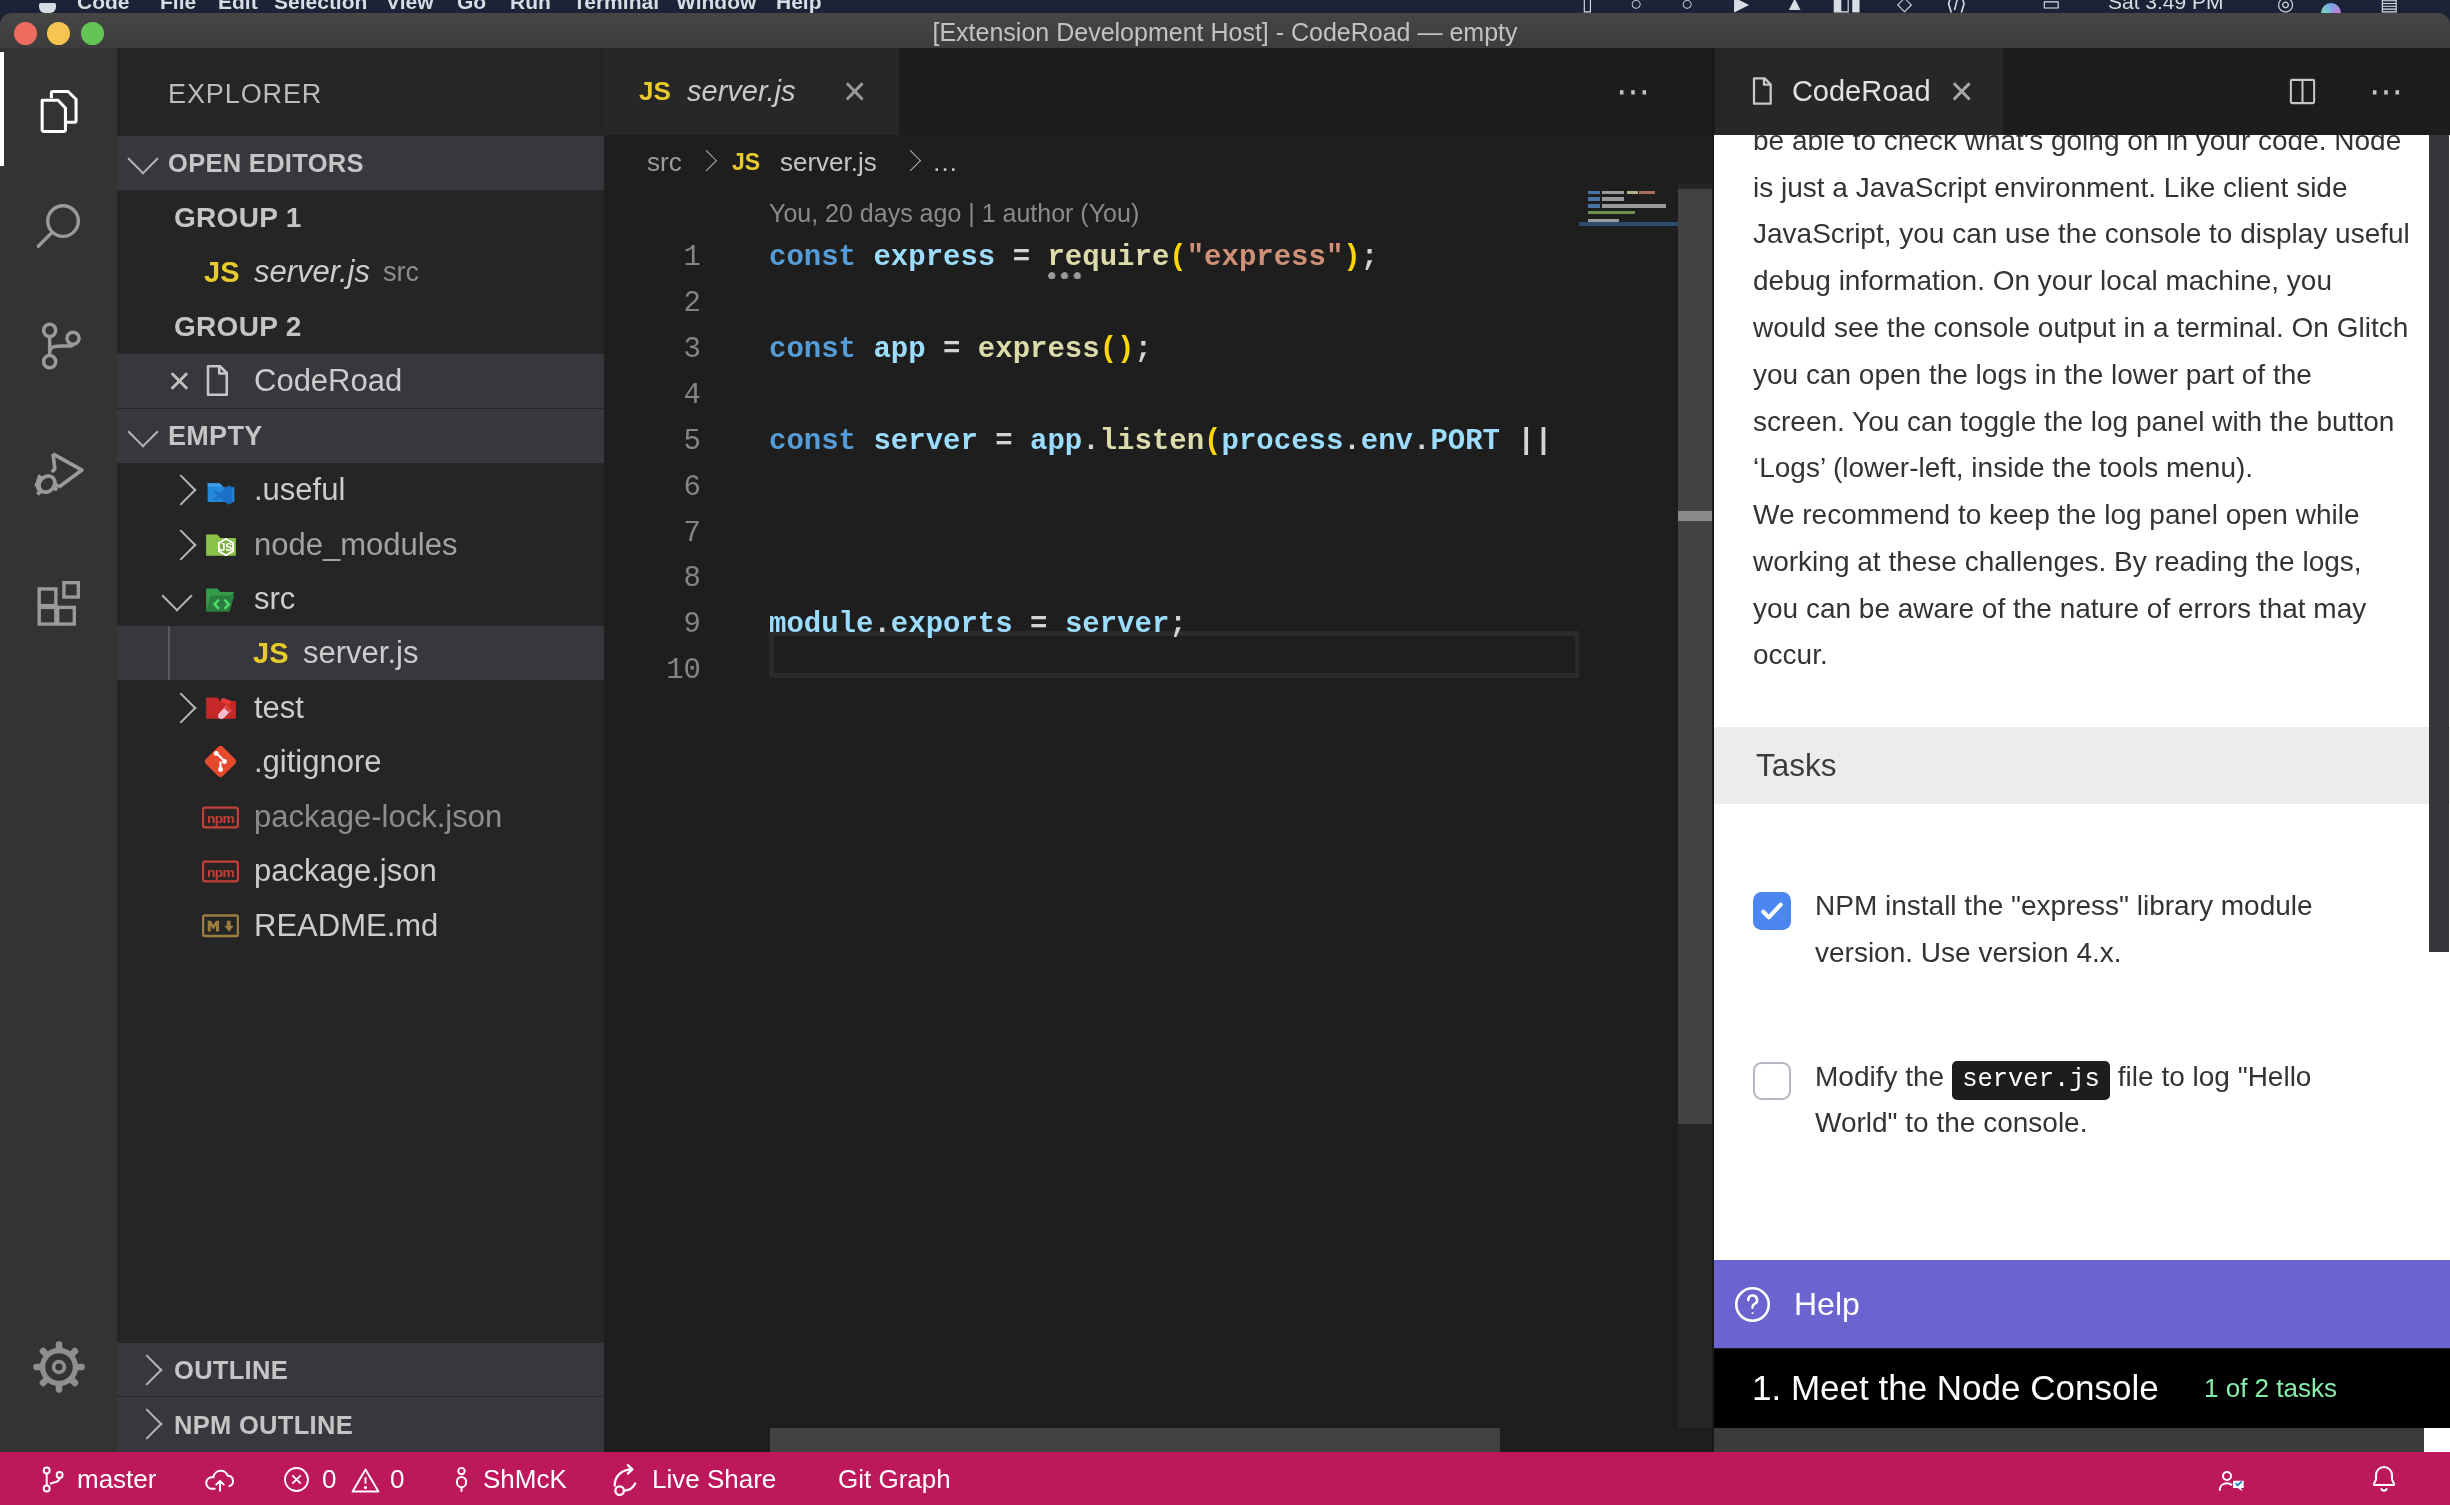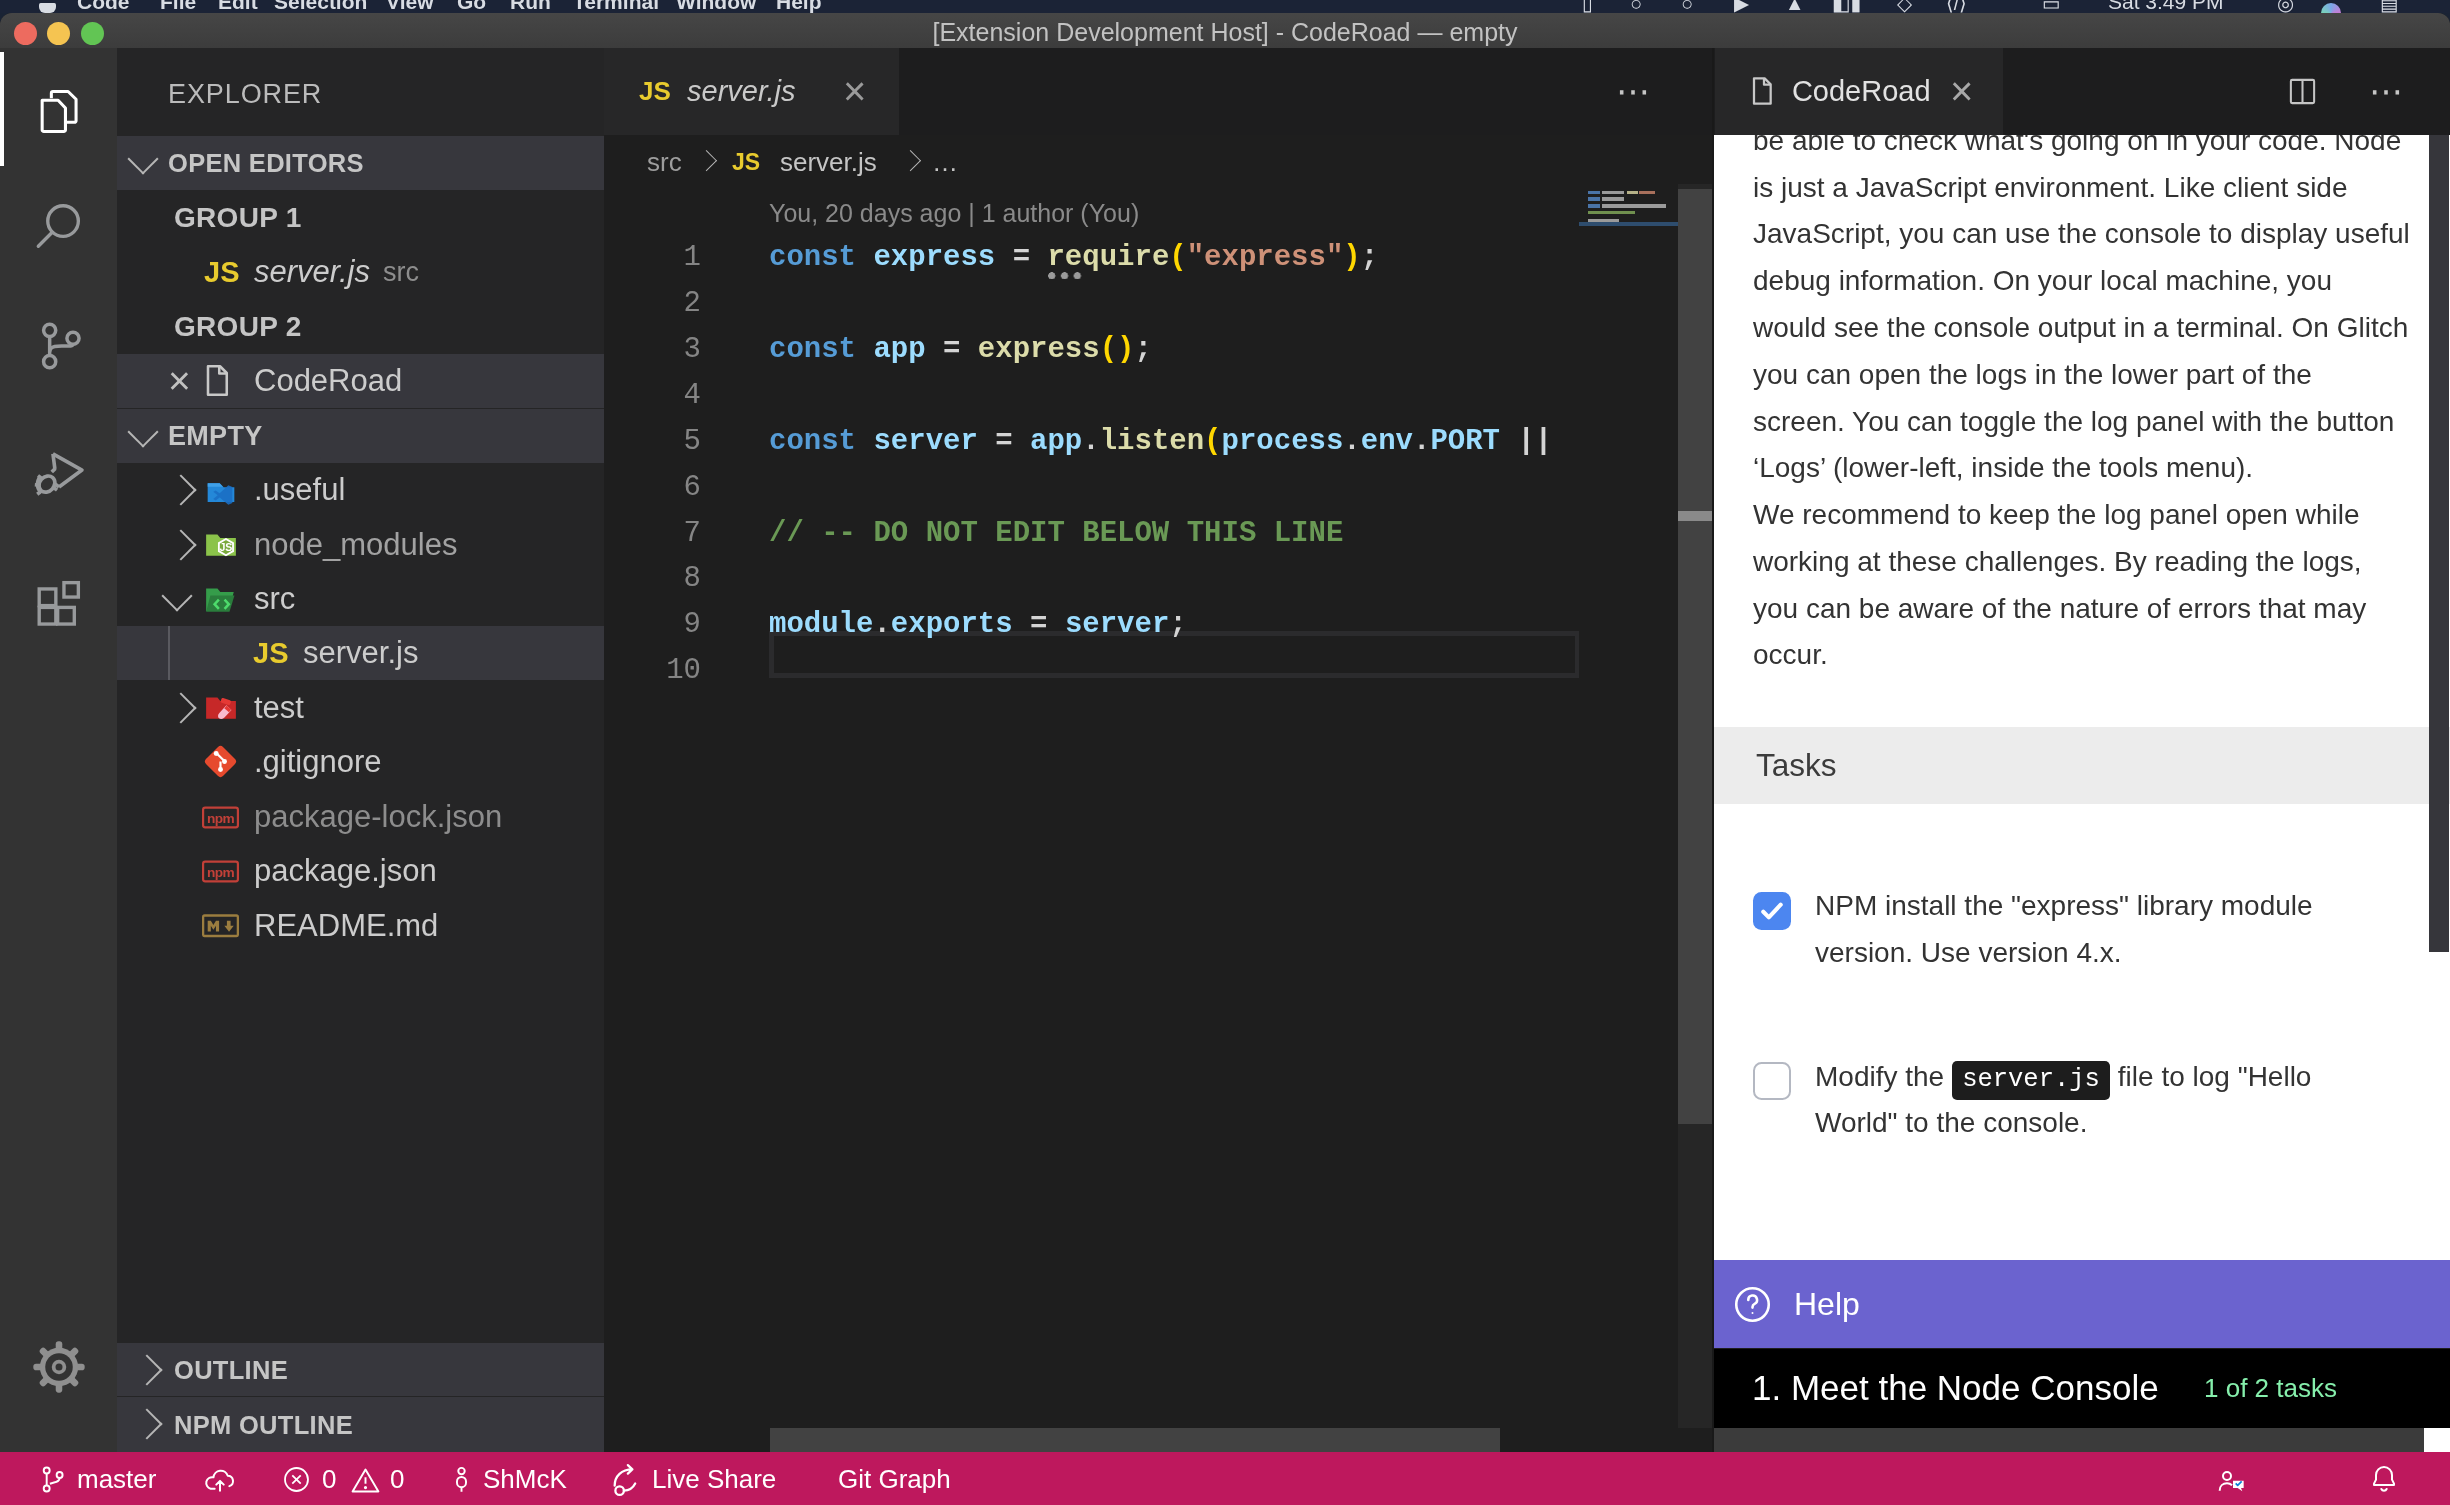--- a/index.html
+++ b/index.html
@@ -252,21 +252,20 @@
       <div class="abs lnum" style="top:236px;">5</div>
       <div class="abs lnum" style="top:282px;">6</div>
       <div class="abs lnum" style="top:328px;">7</div>
       <div class="abs lnum" style="top:373px;">8</div>
       <div class="abs lnum" style="top:419px;">9</div>
       <div class="abs lnum" style="top:465px;">10</div>
       <div class="abs" style="left:444px;top:83px;width:37px;height:7.7px;background-image:radial-gradient(circle at 3.8px 3.8px, #9a9a9a 3.4px, transparent 3.8px);background-size:12.8px 7.7px;background-repeat:repeat-x;"></div>
       <div class="abs code" style="top:52px;"><i class="kw">const</i> <i class="vr">express</i> <i class="pl">=</i> <i class="fn">require</i><i class="br">(</i><i class="st">"express"</i><i class="br">)</i><i class="pl">;</i></div>
       <div class="abs code" style="top:144px;"><i class="kw">const</i> <i class="vr">app</i> <i class="pl">=</i> <i class="fn">express</i><i class="br">()</i><i class="pl">;</i></div>
       <div class="abs code" style="top:236px;"><i class="kw">const</i> <i class="vr">server</i> <i class="pl">=</i> <i class="vr">app</i><i class="pl">.</i><i class="fn">listen</i><i class="br">(</i><i class="vr">process</i><i class="pl">.</i><i class="vr">env</i><i class="pl">.</i><i class="vr">PORT</i> <i class="pl">||</i></div>
-      <div class="abs code" style="top:328px;"><i class="cm">// -- DO NOT EDIT BELOW THIS LINE</i></div>
       <div class="abs code" style="top:419px;"><i class="vr">module</i><i class="pl">.</i><i class="vr">exports</i> <i class="pl">=</i> <i class="vr">server</i><i class="pl">;</i></div>
     </div>
     <div class="abs" style="left:975px;top:136px;width:99px;height:1244px;background:#1e1e1e;">
       <div class="abs" style="left:8.5px;top:6.8px;width:12px;height:3.4px;background:#4a74a8;"></div>
         <div class="abs" style="left:23px;top:6.8px;width:22px;height:3.4px;background:#9a9a9a;"></div>
         <div class="abs" style="left:48px;top:6.8px;width:11px;height:3.4px;background:#b5b188;"></div>
         <div class="abs" style="left:60px;top:6.8px;width:16px;height:3.4px;background:#a8705c;"></div>
       <div class="abs" style="left:8.5px;top:13.6px;width:12px;height:3.4px;background:#4a74a8;"></div>
         <div class="abs" style="left:23px;top:13.6px;width:22px;height:3.4px;background:#9a9a9a;"></div>
       <div class="abs" style="left:8.5px;top:20.4px;width:12px;height:3.4px;background:#4a74a8;"></div>

